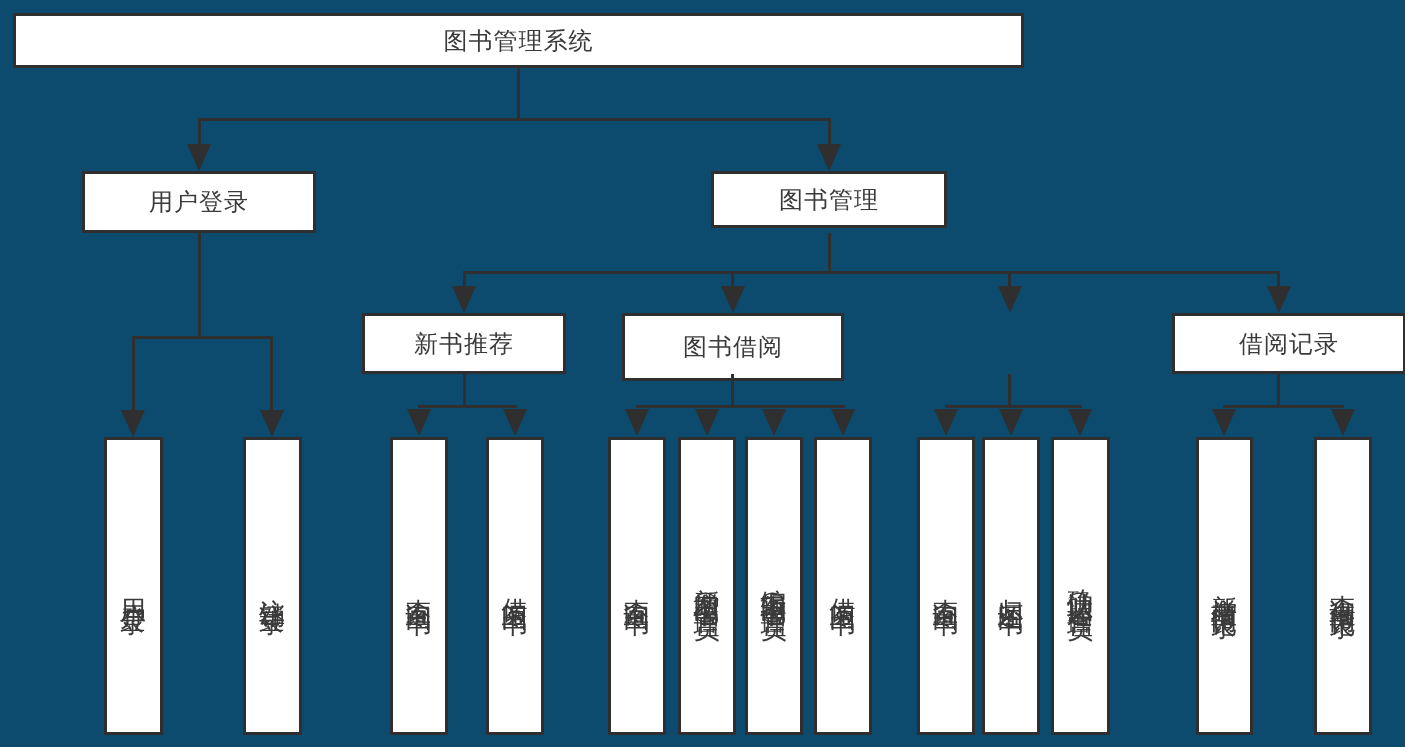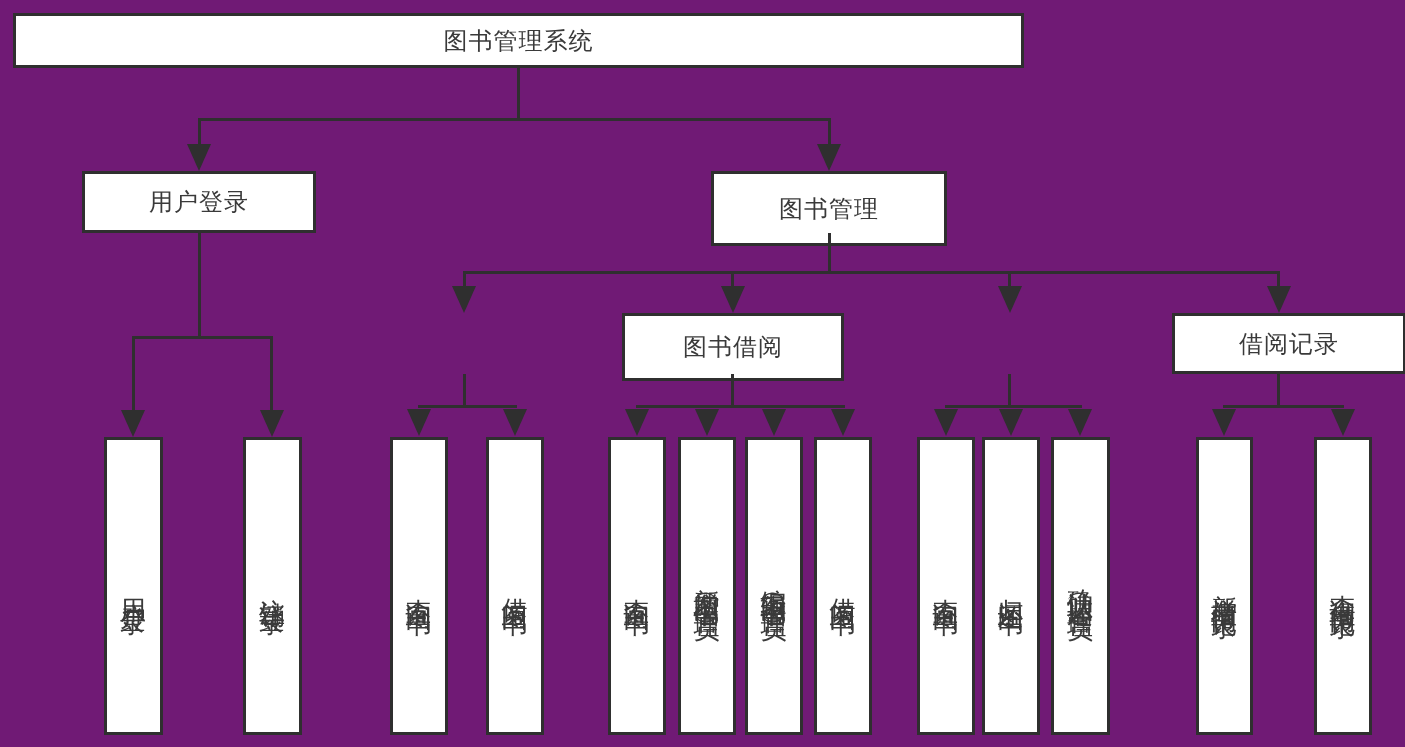--- a/index.html
+++ b/index.html
@@ -5,21 +5,21 @@
   html, body {
     margin: 0;
     padding: 0;
     background: #ffffff;
     font-family: "DejaVu Sans", "Liberation Sans", sans-serif;
   }
   .canvas {
     position: relative;
     width: 1405px;
     height: 747px;
-    background: #701a75;
+    background: #0c4a6e;
     overflow: hidden;
   }
   .bx {
     position: absolute;
     box-sizing: border-box;
     background: #ffffff;
     border: 3px solid #2f2f2f;
     color: #3a3a3a;
     display: flex;
     align-items: center;
@@ -67,22 +67,23 @@
   }
 </style>
 </head>
 <body>
 
 <div class="canvas">
 
   <div class="bx" style="left:13px;top:13px;width:1011px;height:55px">图书管理系统</div>
 
   <div class="bx" style="left:82px;top:171px;width:234px;height:62px">用户登录</div>
-  <div class="bx" style="left:711px;top:171px;width:236px;height:75px">图书管理</div>
+  <div class="bx" style="left:711px;top:171px;width:236px;height:57px">图书管理</div>
 
+  <div class="bx" style="left:362px;top:313px;width:204px;height:61px">新书推荐</div>
   <div class="bx" style="left:622px;top:313px;width:222px;height:68px">图书借阅</div>
   <div class="bx" style="left:1172px;top:313px;width:234px;height:61px">借阅记录</div>
 
   <div class="bx v" style="left:104px;top:437px;width:59px;height:298px">用户登录</div>
   <div class="bx v" style="left:243px;top:437px;width:59px;height:298px">注销登录</div>
 
   <div class="bx v" style="left:390px;top:437px;width:58px;height:298px">查询图书</div>
   <div class="bx v" style="left:486px;top:437px;width:58px;height:298px">借阅图书</div>
 
   <div class="bx v" style="left:608px;top:437px;width:58px;height:298px">查询图书</div>

